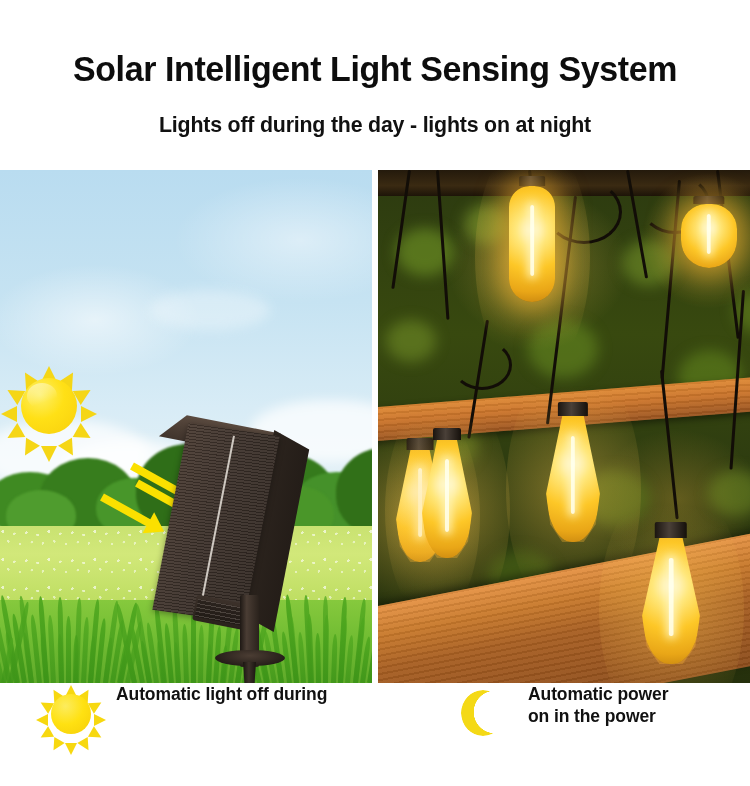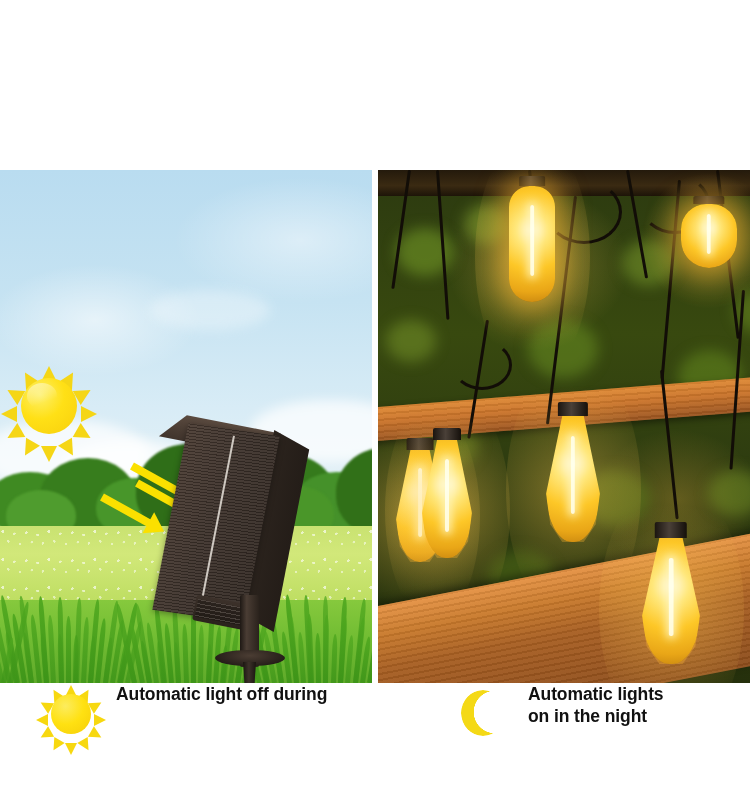--- a/index.html
+++ b/index.html
@@ -419,20 +419,24 @@
     font-weight: bold;
     color: #111111;
     letter-spacing: -0.1px;
   }
 </style>
 </head>
 <body>
 
 <div class="page">
 
+  <div class="header">
+    <div class="main-title">Solar Intelligent Light Sensing System</div>
+    <div class="sub-title">Lights off during the day - lights on at night</div>
+  </div>
 
   <div class="photo-band">
 
     <div class="photo photo-day">
       <div class="sky"></div>
       <div class="cloud c1"></div>
       <div class="cloud c2"></div>
       <div class="cloud c3"></div>
       <div class="cloud c4"></div>
 
@@ -678,18 +682,18 @@
       <div class="cap-text">
         <div>Automatic light off during</div>
       </div>
     </div>
 
     <div class="caption caption-night">
       <div class="cap-icon">
         <div class="cap-moon"></div>
       </div>
       <div class="cap-text">
-        <div>Automatic lights</div>
-        <div>on in the night</div>
+        <div>Automatic power</div>
+        <div>on in the power</div>
       </div>
     </div>
   </div>
 </div>
 
 </body></html>

